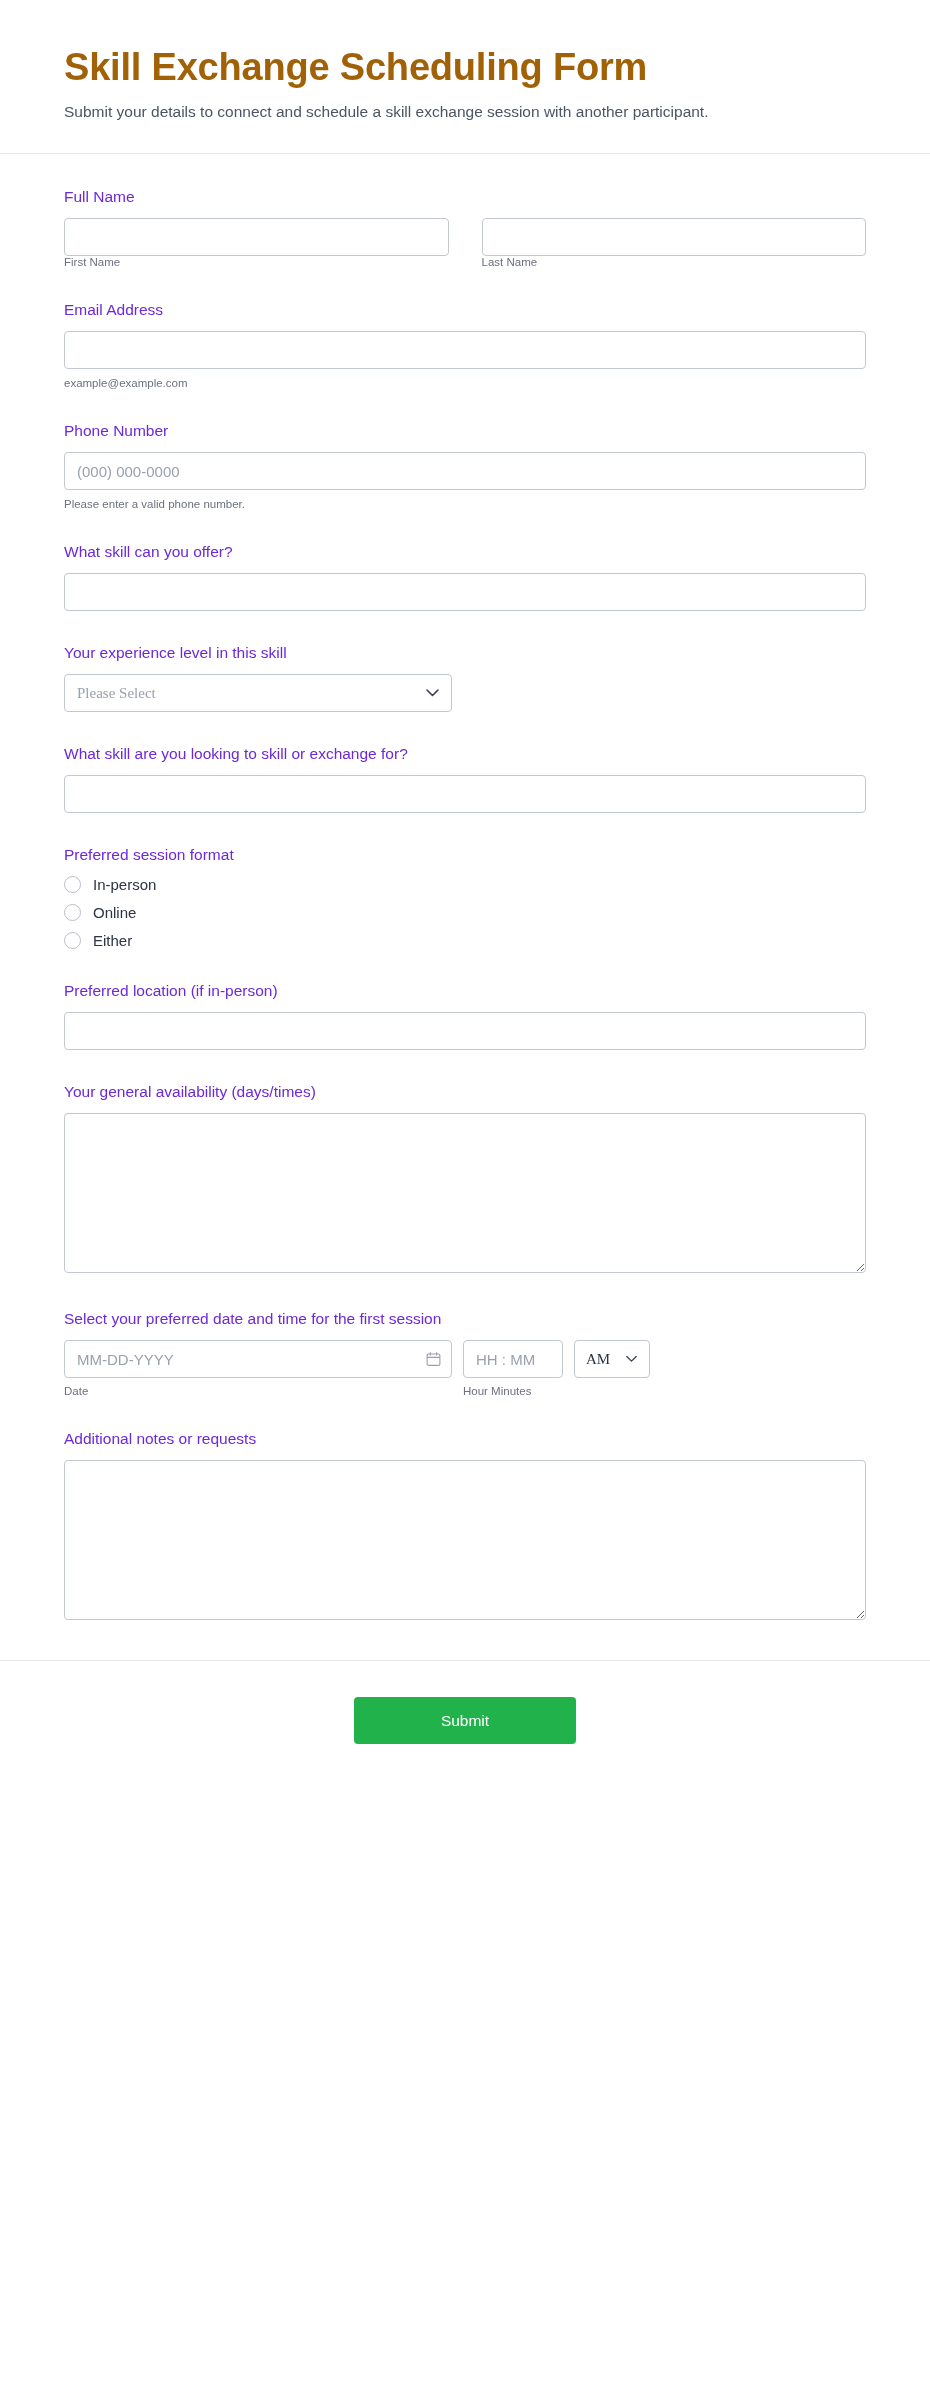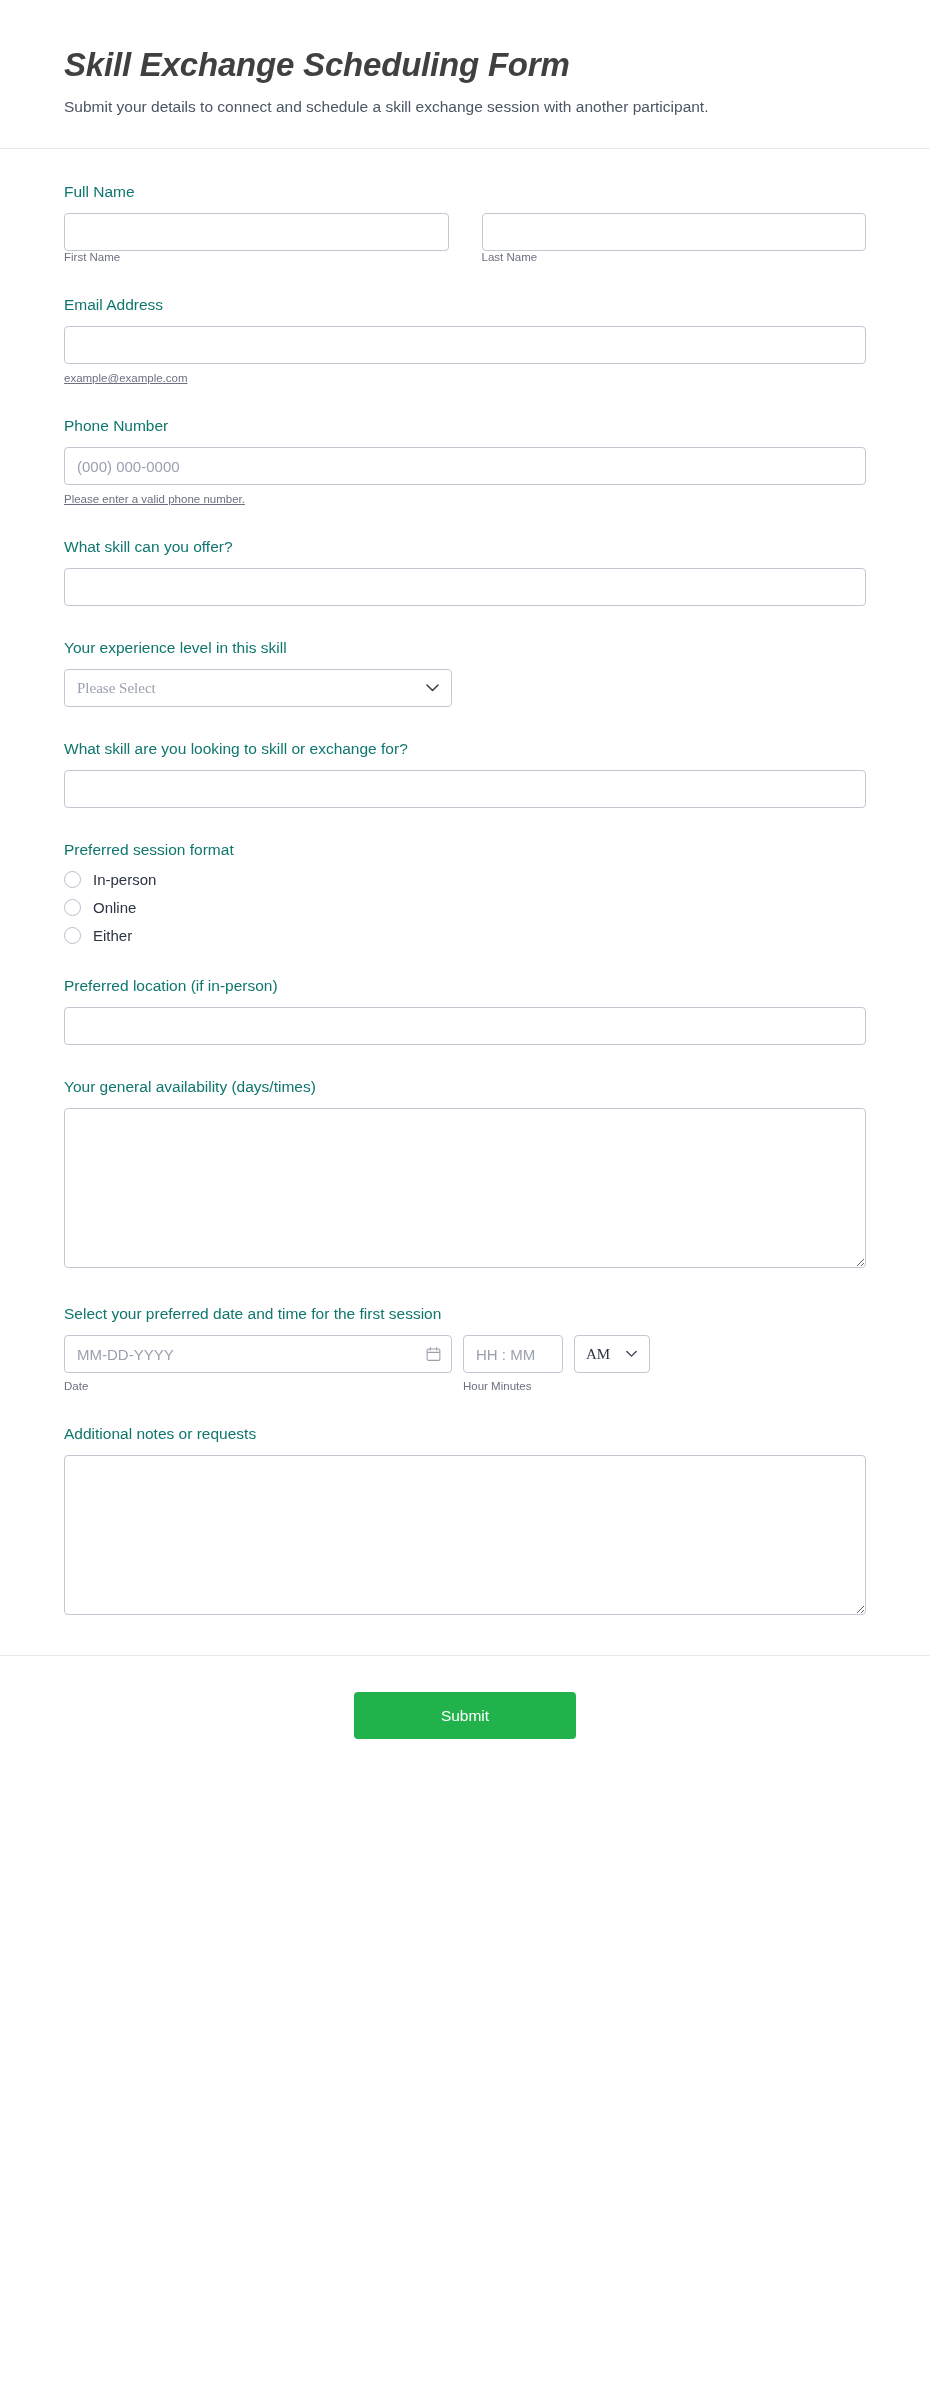--- a/index.html
+++ b/index.html
@@ -20,62 +20,60 @@
     margin: 0 auto;
     background: #ffffff;
   }
 
   
   .form-header {
     padding: 46px 64px 30px 64px;
     border-bottom: 1px solid #e8e9ec;
   }
   .form-title {
-    font-size: 33px;
+    font-size: 38px;
     font-weight: bold;
-    color: #404040;
+    color: #a16207;
     margin: 0 0 12px 0;
     letter-spacing: -0.2px;
-    font-style: italic;
   }
   .form-subtitle {
     font-size: 15.5px;
     color: #4b5563;
     line-height: 1.45;
     margin: 0;
     max-width: 790px;
     font-weight: normal;
   }
 
   
   .form-body {
     padding: 34px 64px 0 64px;
   }
   .field {
     margin-bottom: 33px;
   }
   .field-label {
     display: block;
     font-size: 15.5px;
-    color: #0f766e;
+    color: #6d28d9;
     margin-bottom: 12px;
     font-weight: normal;
   }
   .sub-label {
     font-size: 11.5px;
     color: #6c7080;
     margin-top: 0;
     display: block;
   }
   .hint {
     font-size: 11.5px;
     color: #6c7080;
     margin-top: 8px;
     display: block;
-    text-decoration: underline;
   }
 
   .row {
     display: flex;
     gap: 33px;
   }
   .col {
     width: 390px;
   }
 

